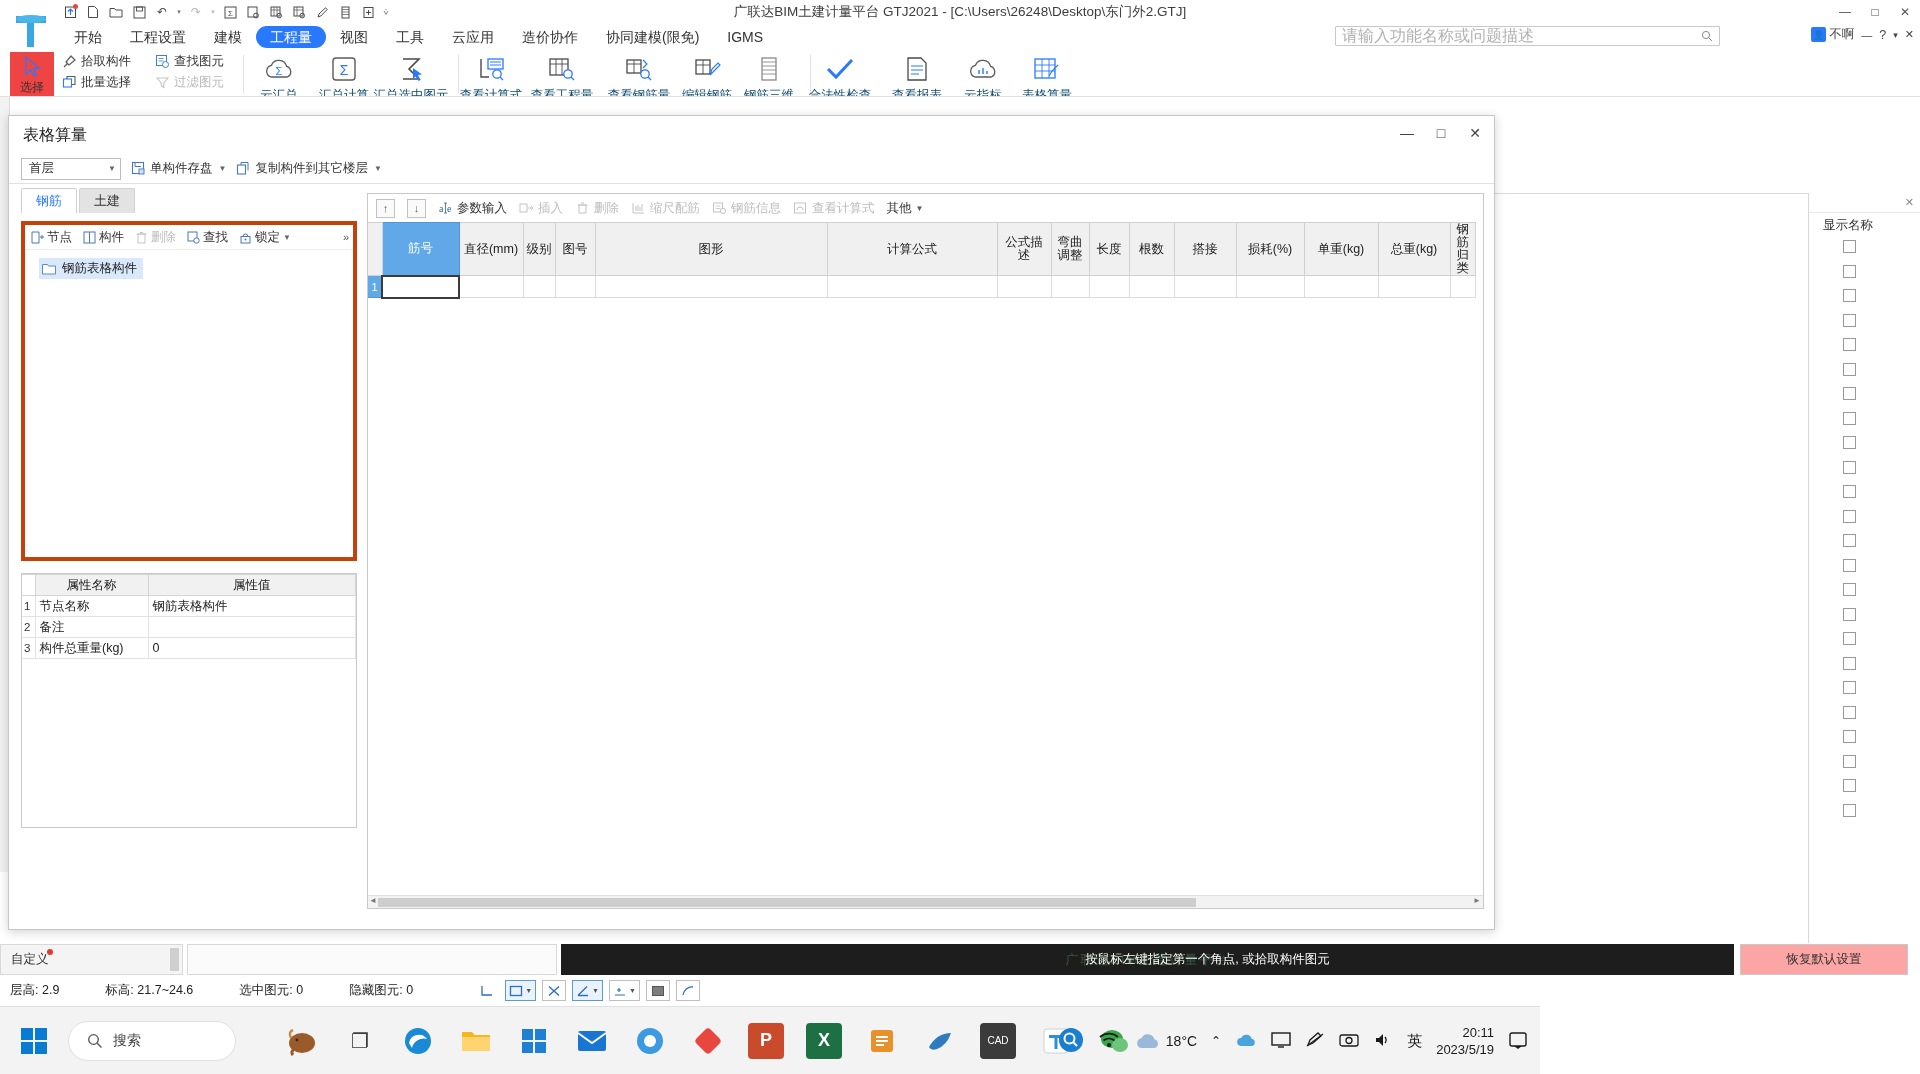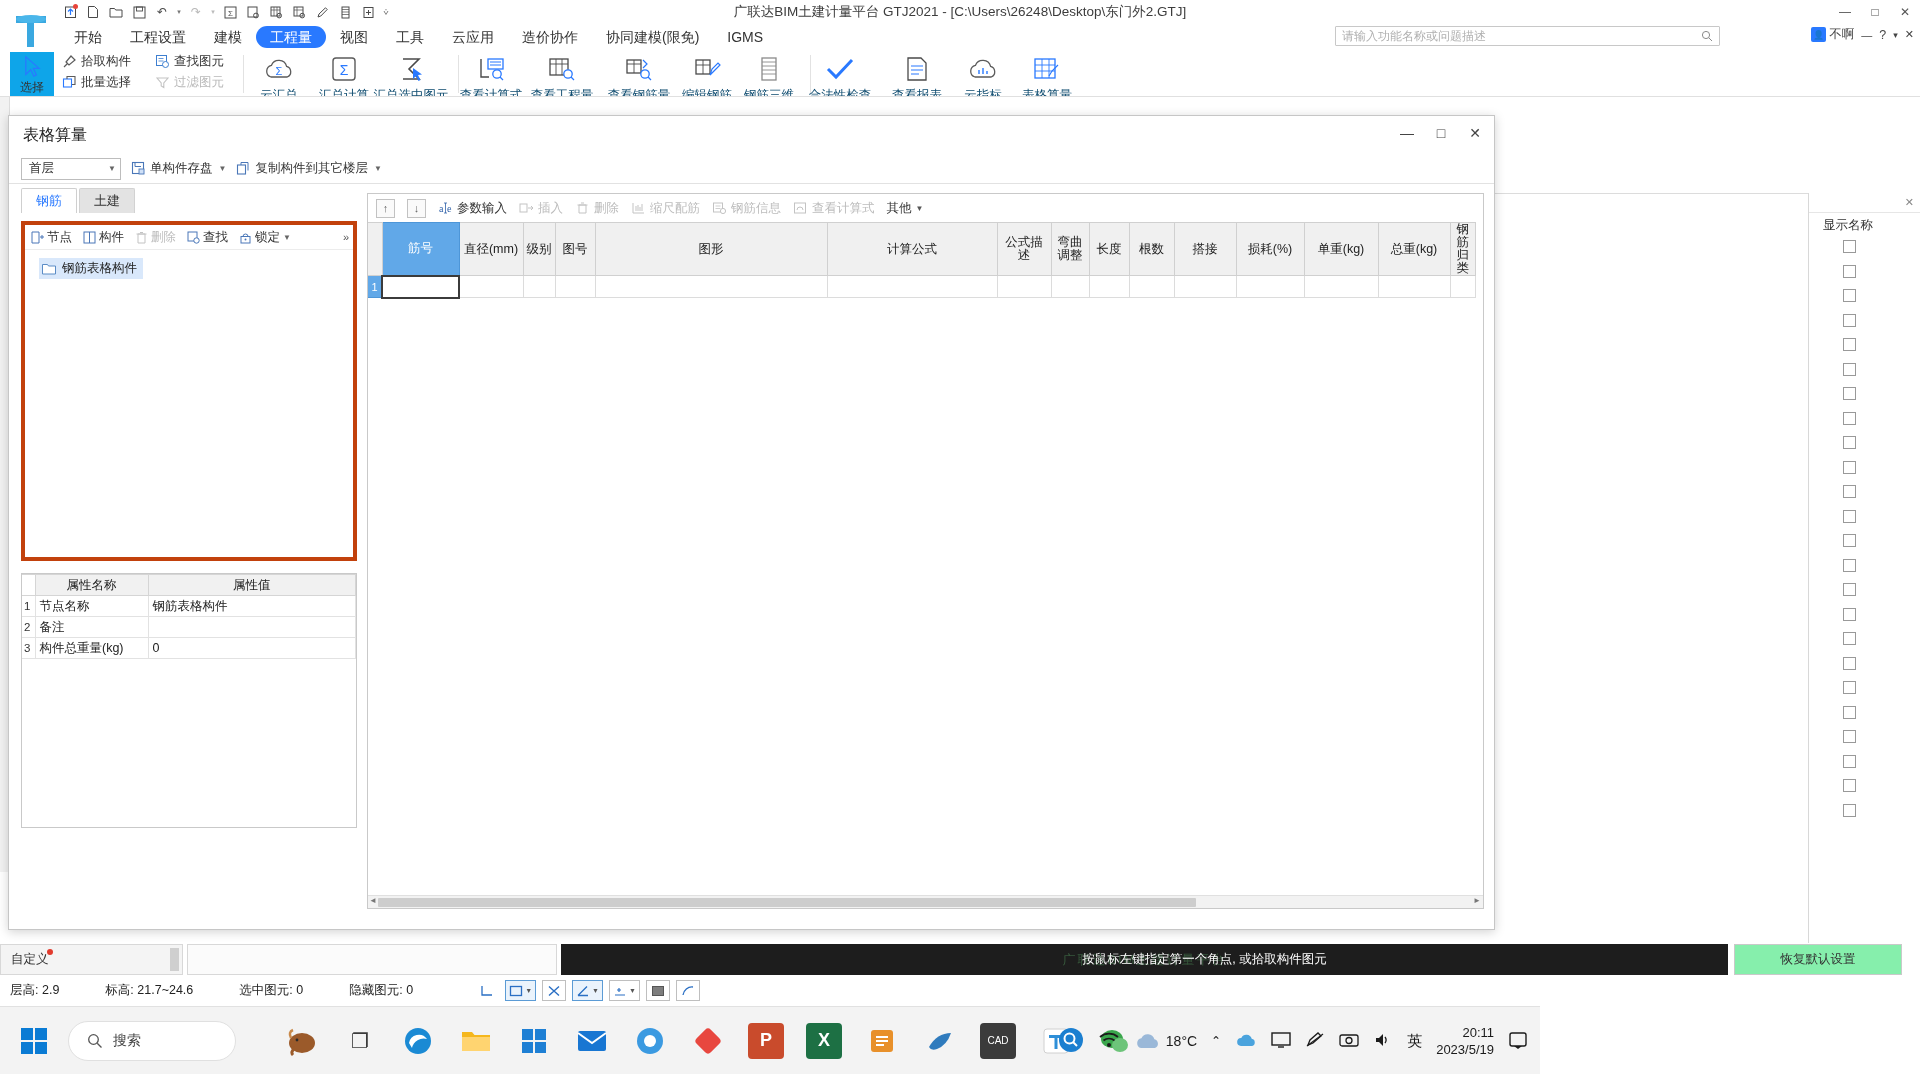--- a/index.html
+++ b/index.html
@@ -52,42 +52,42 @@
     padding: 3px 14px; font-size: 14px; color: #333; border-radius: 11px; line-height: 16px;
     white-space: nowrap;
   }
   .menu-item.active { background: #2979ff; color: #fff; }
   .search-wrap {
     position: absolute; right: 200px; top: 2px; width: 385px; height: 20px;
     border: 1px solid #c8c8c8; background: #fff; display: flex; align-items: center;
     padding: 0 6px; border-radius: 1px;
   }
   .search-wrap input {
-    border: none; outline: none; flex: 1; font-size: 12px; color: #333;
+    border: none; outline: none; flex: 1; font-size: 16px; color: #333;
     font-family: "Liberation Sans", sans-serif; background: transparent;
   }
   .search-wrap input::placeholder { color: #b0b0b0; }
   .menu-right {
     position: absolute; right: 6px; top: 2px; display: flex; align-items: center; gap: 7px;
     font-size: 12.5px; color: #444;
   }
   .user-chip { display: flex; align-items: center; gap: 3px; }
   .user-ava {
     width: 15px; height: 15px; background: #2979ff; border-radius: 2px;
     color: #fff; font-size: 9px; display: flex; align-items: center; justify-content: center;
   }
 
   
   .ribbon {
     position: absolute; left: 0; top: 50px; width: 1920px; height: 47px;
     background: #fff; border-bottom: 1px solid #e0e0e0; overflow: hidden;
   }
   .rb-select {
     position: absolute; left: 10px; top: 2px; width: 44px; height: 44px;
-    background: #0ea5e9; display: flex; flex-direction: column; align-items: center;
+    background: #ef4444; display: flex; flex-direction: column; align-items: center;
     padding-top: 3px;
   }
   .rb-arrow-cursor { width: 22px; height: 26px; }
   .rb-select .lbl { font-size: 12px; color: #333; margin-top: 1px; }
   .rb-stack {
     position: absolute; top: 3px; display: flex; flex-direction: column; gap: 4px;
   }
   .rb-line { display: flex; align-items: center; gap: 4px; font-size: 12.5px; color: #333; }
   .rb-line.dim { color: #b9b9b9; }
   .rb-ico { width: 15px; height: 15px; display: inline-block; }
@@ -260,22 +260,22 @@
     flex: 1; margin-left: 4px; background: #1d1d1d; color: #fff; display: flex;
     align-items: center; justify-content: center; position: relative; overflow: hidden;
   }
   .cmd-text { font-size: 12.5px; color: #fff; position: relative; z-index: 2; padding-left: 120px; }
   .cmd-ghost {
     position: absolute; left: 50%; top: 50%; transform: translate(-50%,-50%);
     font-size: 13px; color: #3f6b46; letter-spacing: 2px; opacity: .75; z-index: 1;
     white-space: nowrap;
   }
   .reset-btn {
-    width: 168px; margin-left: 6px; margin-right: 18px; border: 1px solid #c9c9c9;
-    background: #86efac; display: flex; align-items: center; justify-content: center;
+    width: 168px; margin-left: 6px; margin-right: 12px; border: 1px solid #c9c9c9;
+    background: #fca5a5; display: flex; align-items: center; justify-content: center;
     font-size: 12.5px; color: #333;
   }
 
   .status-bar {
     position: absolute; left: 0; top: 975px; width: 1920px; height: 31px;
     display: flex; align-items: center; background: #fff; font-size: 12.5px; color: #222;
   }
   .st-item { margin-right: 46px; white-space: nowrap; }
   .st-item:first-child { margin-left: 10px; }
   .draw-tools { display: flex; align-items: center; gap: 6px; margin-left: 16px; }

